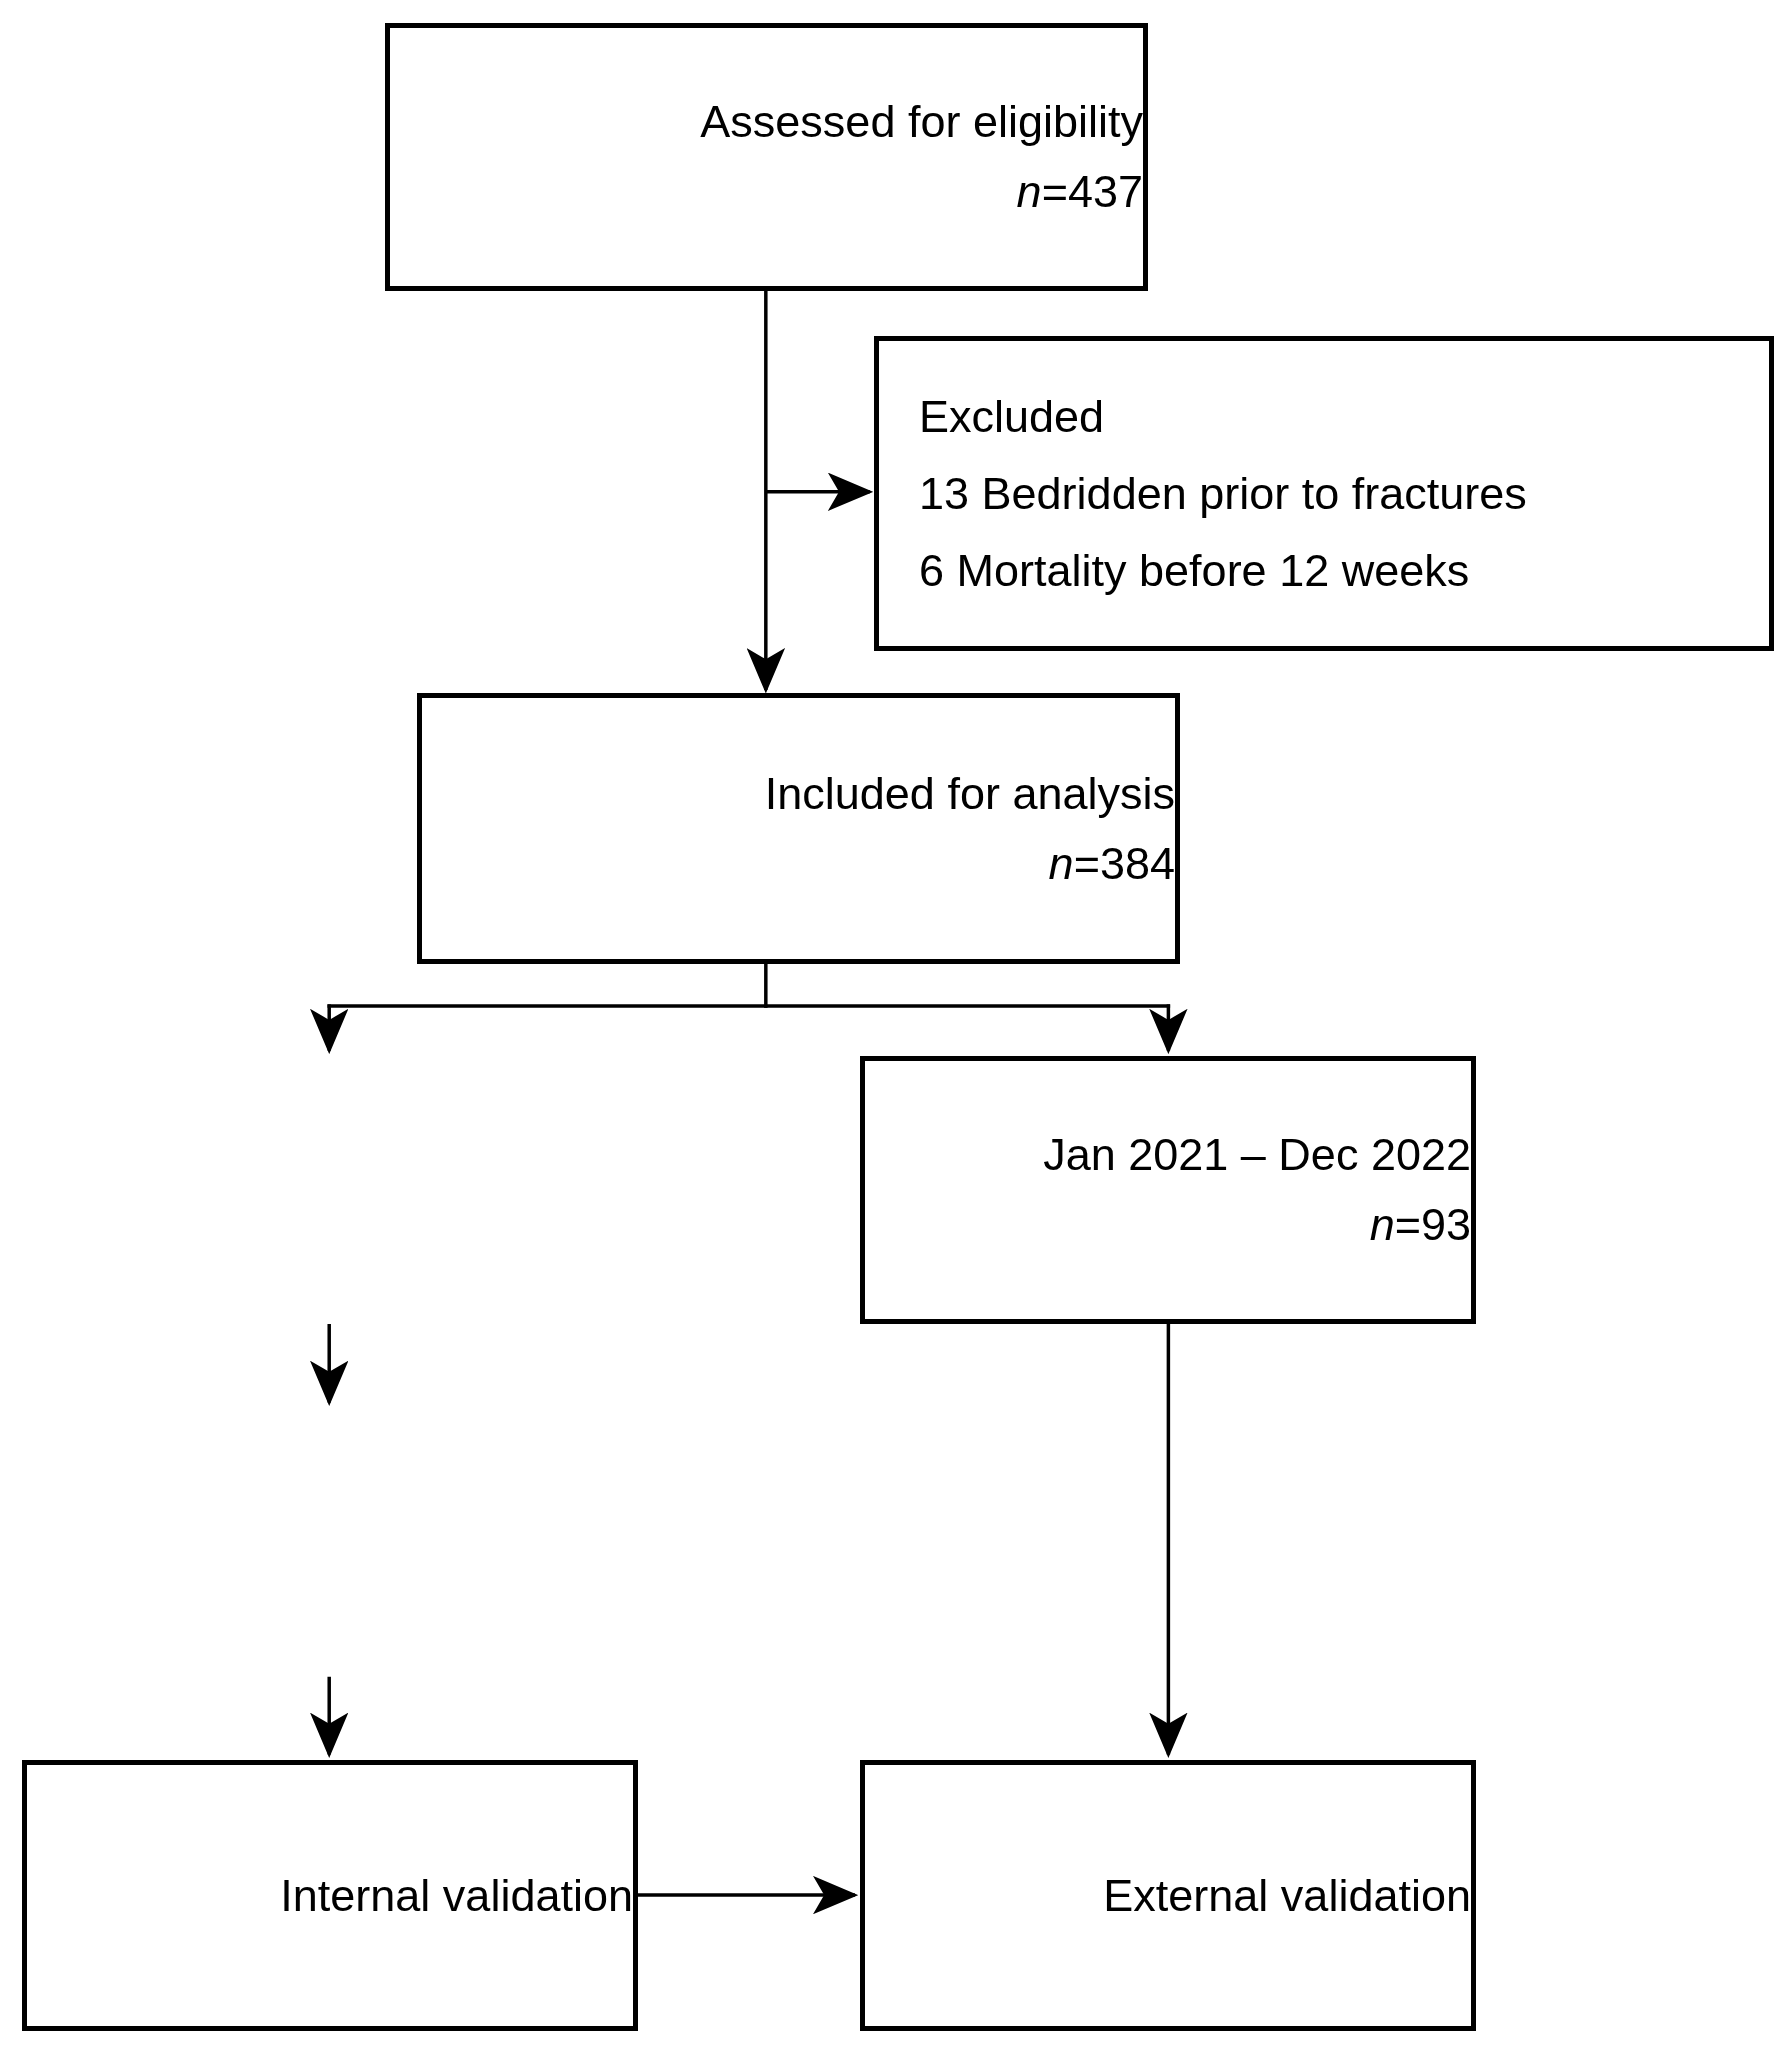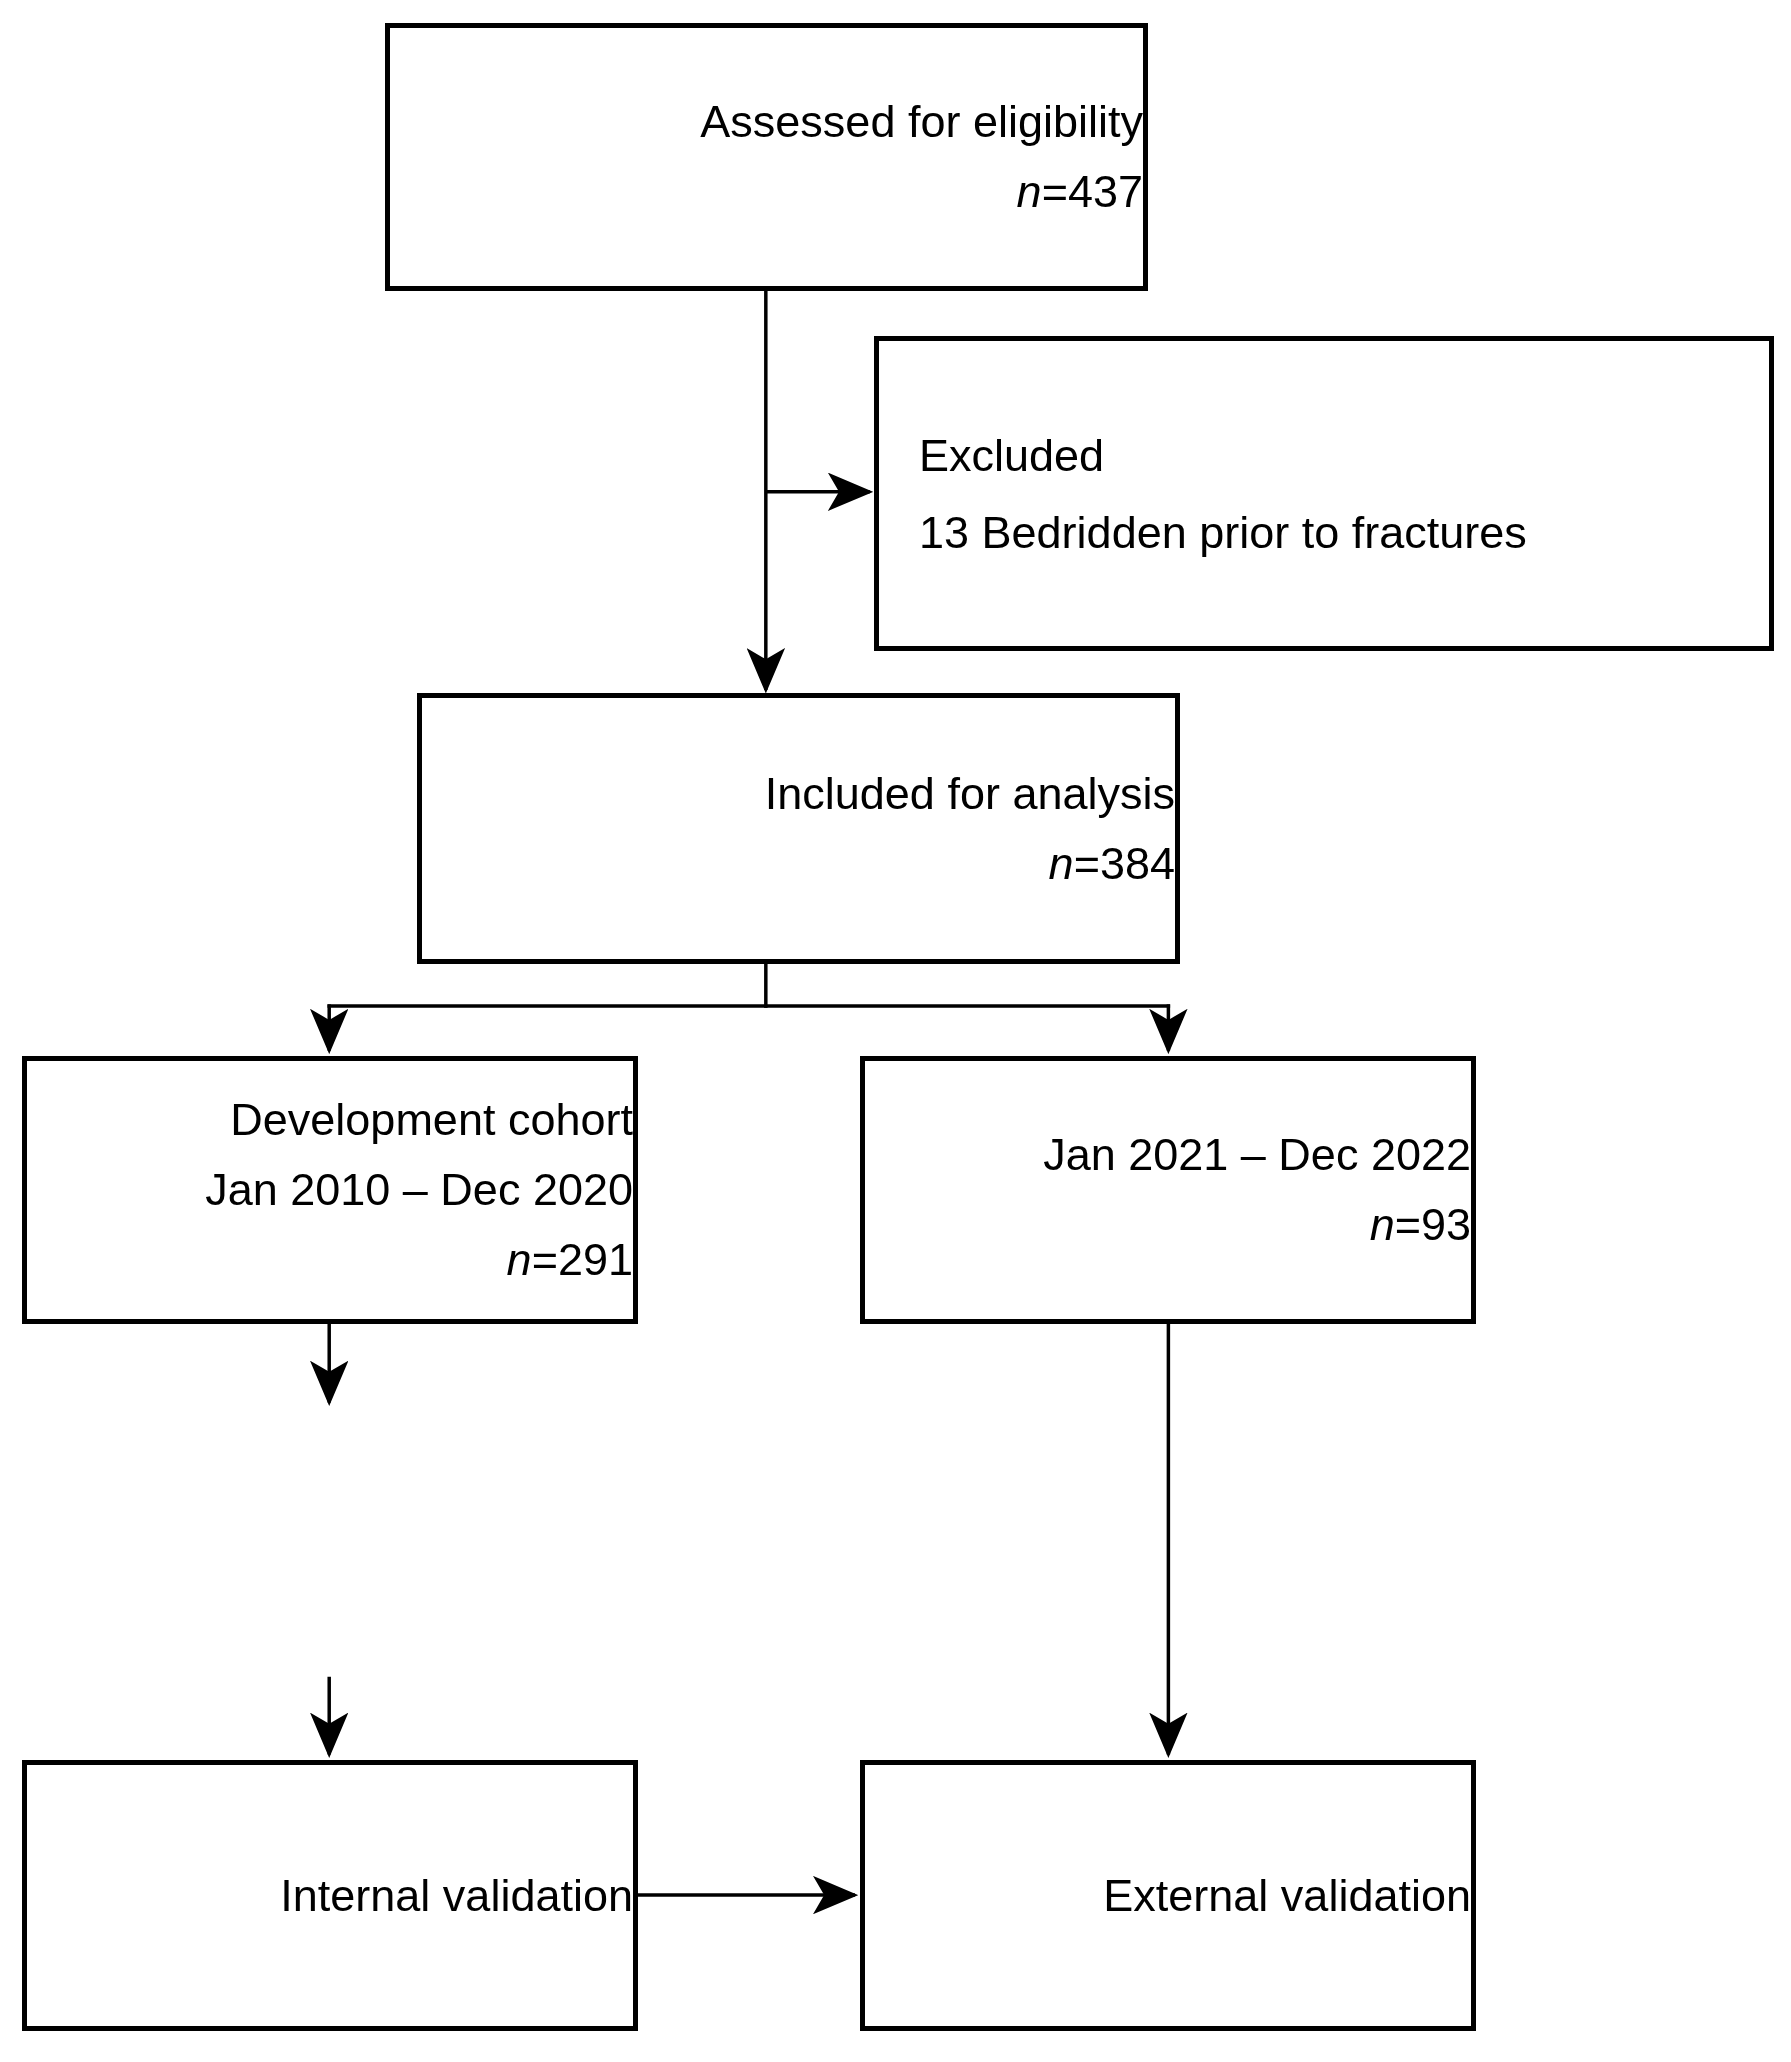--- a/index.html
+++ b/index.html
@@ -75,32 +75,28 @@
   </svg>
 
   <div class="box center" style="left:385px; top:23px; width:763px; height:268px;">
     <div class="line">Assessed for eligibility</div>
     <div class="line"><i>n</i><span>=437</span></div>
   </div>
 
   <div class="box left-align" style="left:874px; top:336px; width:900px; height:315px;">
     <div class="line">Excluded</div>
     <div class="line">13 Bedridden prior to fractures</div>
+    <div class="line">6 Mortality before 12 weeks</div>
   </div>
 
   <div class="box center" style="left:385px; top:693px; width:763px; height:271px;margin-left:32px;">
     <div class="line">Included for analysis</div>
     <div class="line"><i>n</i><span>=384</span></div>
   </div>
 
-  <div class="box center" style="left:22px; top:1056px; width:616px; height:268px;">
-    <div class="line">Development cohort</div>
-    <div class="line">Jan 2010 – Dec 2020</div>
-    <div class="line"><i>n</i><span>=291</span></div>
-  </div>
 
   <div class="box center" style="left:860px; top:1056px; width:616px; height:268px;">
     <div class="line">Jan 2021 – Dec 2022</div>
     <div class="line"><i>n</i><span>=93</span></div>
   </div>
 
 
   <div class="box center" style="left:860px; top:1760px; width:616px; height:271px;">
     <div class="line">External validation</div>
   </div>

